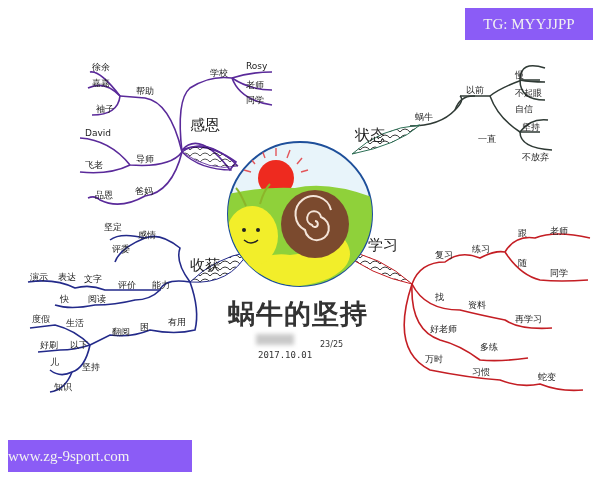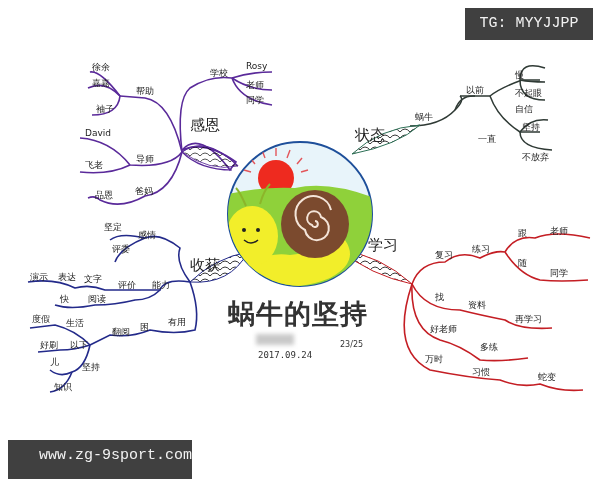--- a/index.html
+++ b/index.html
@@ -3,24 +3,24 @@
 <meta charset="utf-8">
 <style>
   html,body{margin:0;padding:0;}
   body{width:600px;height:480px;background:#ffffff;position:relative;overflow:hidden;font-family:"DejaVu Sans",sans-serif;}
   svg{position:absolute;left:0;top:0;}
   .lbl{font-family:"DejaVu Sans",sans-serif;font-size:9px;fill:#222;}
   .main-lbl{font-family:"DejaVu Sans",sans-serif;font-size:15px;fill:#222;}
   .title{position:absolute;left:228px;top:296px;font-family:"DejaVu Sans",sans-serif;font-size:27px;font-weight:bold;color:#333;letter-spacing:1px;filter:blur(0.4px);}
   .date{position:absolute;left:258px;top:350px;font-family:"DejaVu Sans Mono",monospace;font-size:9px;color:#333;}
   .author{position:absolute;left:256px;top:334px;width:38px;height:11px;background:#c9c9c9;filter:blur(2px);}
-  .pagenum{position:absolute;left:340px;top:340px;font-family:"DejaVu Sans",sans-serif;font-size:8px;color:#333;}
-  .wm{position:absolute;background:#404040;color:#f2f2f2;font-family:Liberation Mono, monospace;}
+  .pagenum{position:absolute;left:320px;top:340px;font-family:"DejaVu Sans",sans-serif;font-size:8px;color:#333;}
+  .wm{position:absolute;background:#8b5cf6;color:#f2f2f2;font-family:Liberation Serif, serif;}
   .wm-top{left:465px;top:8px;width:128px;height:32px;line-height:32px;font-size:15px;text-align:center;}
-  .wm-bottom{left:8px;top:440px;width:184px;height:39px;line-height:32px;font-size:15px;text-align:right;}
+  .wm-bottom{left:8px;top:440px;width:184px;height:32px;line-height:32px;font-size:15px;text-align:left;}
 </style>
 </head>
 <body>
 
 <svg width="600" height="480" viewBox="0 0 600 480">
   <defs>
     <clipPath id="circ">
         <circle cx="300" cy="214" r="72"></circle>
       </clipPath>
     <pattern id="waves" width="10" height="6" patternUnits="userSpaceOnUse">
@@ -176,17 +176,17 @@
   <text class="lbl" x="515" y="322">再学习</text>
   <text class="lbl" x="430" y="332">好老师</text>
   <text class="lbl" x="480" y="350">多练</text>
   <text class="lbl" x="425" y="362">万时</text>
   <text class="lbl" x="472" y="375">习惯</text>
   <text class="lbl" x="538" y="380">蛇变</text>
 </svg>
 
 <div class="title">蜗牛的坚持</div>
 <div class="author"></div>
-<div class="date">2017.09.24</div>
+<div class="date">2017.10.01</div>
 <div class="pagenum">23/25</div>
 
 <div class="wm wm-top">TG: MYYJJPP</div>
 <div class="wm wm-bottom">www.zg-9sport.com</div>
 
 </body></html>

